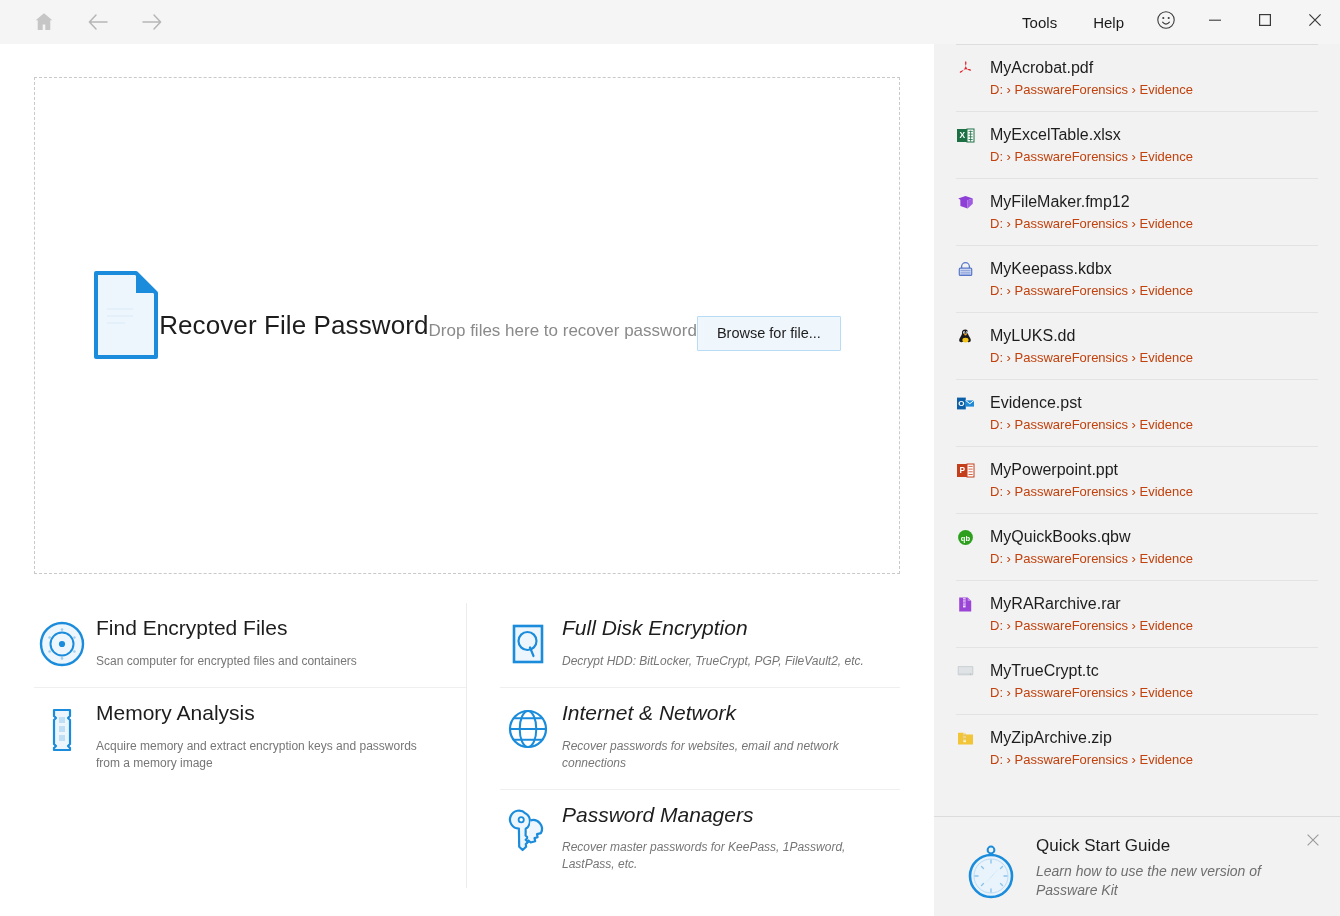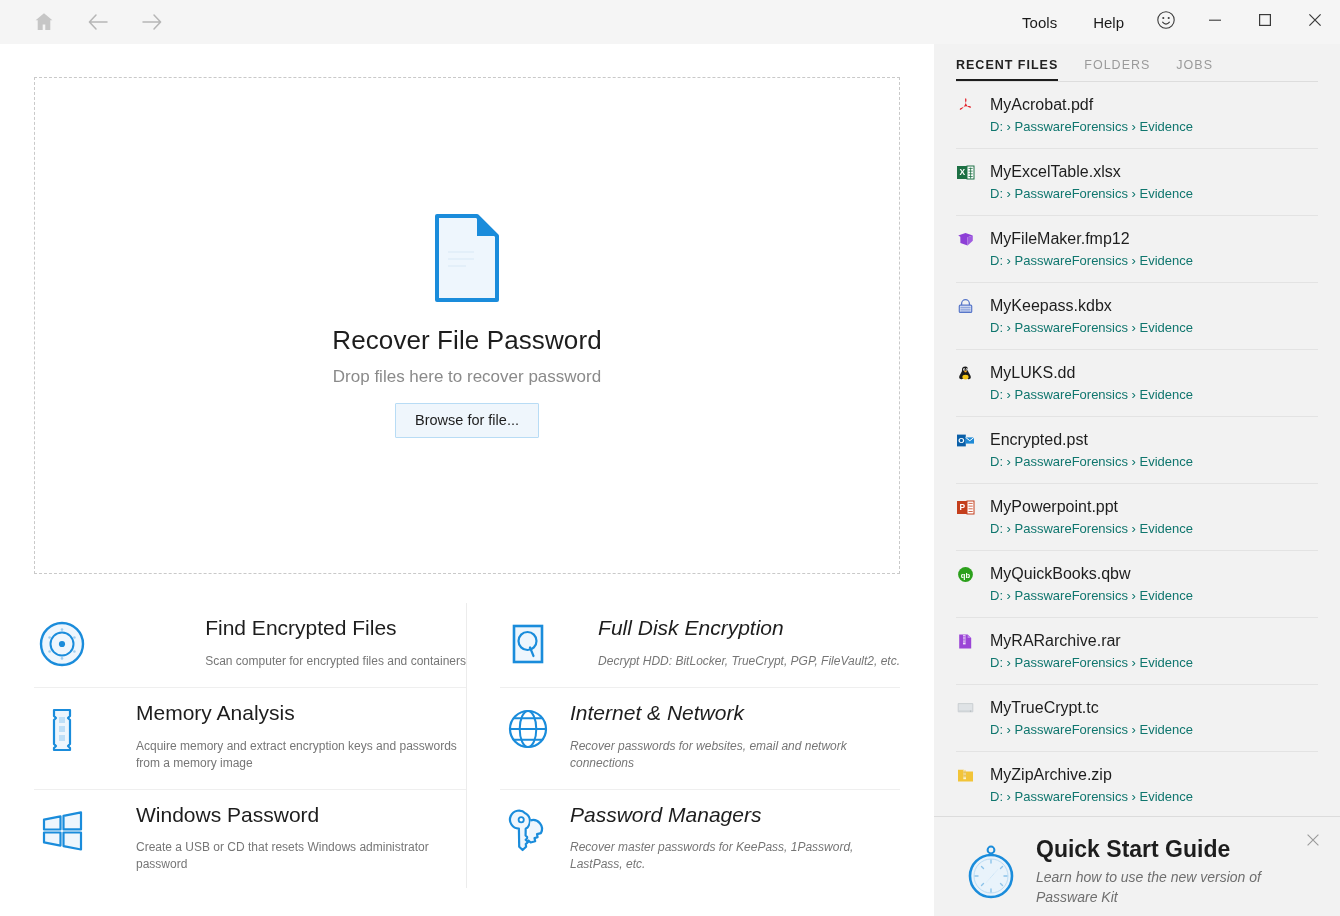--- a/index.html
+++ b/index.html
@@ -49,21 +49,21 @@
   
   .main {
     width: 934px; flex: 0 0 934px;
     background: #ffffff;
     position: relative;
     padding: 33px 34px 0 34px;
   }
   .dropzone {
     height: 497px;
     border: 1px dashed #c9c9c9;
-    display: flex; flex-direction: column;
+    display: flex; flex-direction: row;
     align-items: center; justify-content: center;
     cursor: pointer;
   }
   .doc-icon { margin-bottom: 18px; }
   .dz-title { font-size: 26px; color: #1d1d1d; font-weight: 400; letter-spacing: .1px; }
   .dz-sub { font-size: 17px; color: #8a8a8a; margin-top: 11px; }
   .browse-btn {
     margin-top: 16px;
     background: #eff6fc;
     border: 1px solid #b8dcf5;
@@ -83,21 +83,20 @@
     column-gap: 0;
   }
   .fcol { display: flex; flex-direction: column; }
   .fcol.right { padding-left: 33px; font-style: italic; }
   .vdiv { background: #ececec; width: 1px; height: 285px; align-self: start; }
   .feature {
     display: flex; align-items: flex-start;
     padding: 13px 0 17px 0;
     cursor: pointer;
     position: relative;
-    justify-content: space-between;
   }
   .feature + .feature { border-top: 1px solid #efefef; }
   .f-icon {
     width: 56px; flex: 0 0 56px;
     display: flex; align-items: flex-start; justify-content: center;
     padding-top: 4px;
   }
   .f-text { padding-left: 6px; }
   .f-title { font-size: 21px; color: #1d1d1d; font-weight: 400; line-height: 1.18; }
   .f-desc { font-size: 12px; color: #767676; line-height: 1.42; margin-top: 12px; max-width: 330px; }
@@ -137,36 +136,36 @@
     cursor: pointer;
   }
   .file-row + .file-row { border-top: 1px solid #e3e3e3; }
   .file-icon {
     width: 34px; flex: 0 0 34px;
     display: flex; align-items: flex-start; justify-content: flex-start;
     padding-top: 1px;
   }
   .file-meta { min-width: 0; }
   .file-name { font-size: 16px; color: #1d1d1d; line-height: 1.25; }
-  .file-path { font-size: 13px; color: #0f766e; margin-top: 4px; }
+  .file-path { font-size: 13px; color: #c2410c; margin-top: 4px; }
 
   
   .quickstart {
     flex: 0 0 auto;
     border-top: 1px solid #dcdcdc;
     background: #f2f2f2;
     padding: 20px 22px 16px 26px;
     display: flex; align-items: flex-start;
     position: relative;
     cursor: pointer;
     height: 100px;
   }
   .qs-icon { width: 72px; flex: 0 0 72px; padding-top: 4px; }
   .qs-text { padding-left: 4px; }
-  .qs-title { font-size: 23px; color: #1d1d1d; font-weight: 700; line-height: 1.1; }
+  .qs-title { font-size: 17px; color: #1d1d1d; font-weight: 400; line-height: 1.1; }
   .qs-sub { font-size: 14px; color: #6f6f6f; margin-top: 6px; line-height: 1.38; max-width: 250px; font-style: italic; }
   .qs-close {
     position: absolute; top: 14px; right: 16px;
     width: 22px; height: 22px;
     display: flex; align-items: center; justify-content: center;
     cursor: pointer;
   }
 </style>
 </head>
 <body>
@@ -288,34 +287,20 @@
                 <rect x="21" y="21" width="6" height="6" fill="#bfdff7"></rect>
                 <rect x="21" y="30" width="6" height="6" fill="#bfdff7"></rect>
               </svg>
             </div>
             <div class="f-text">
               <div class="f-title">Memory Analysis</div>
               <div class="f-desc">Acquire memory and extract encryption keys and passwords from a memory image</div>
             </div>
           </div>
 
-          <div class="feature">
-            <div class="f-icon">
-              <svg width="48" height="48" viewBox="0 0 48 48">
-                <path d="M6 12.6 22.5 9.4v13.1H6z" fill="#eef6fd" stroke="#1a8cdb" stroke-width="2.2" stroke-linejoin="round"></path>
-                <path d="M25.5 8.8 43 5.4v17H25.5z" fill="#eef6fd" stroke="#1a8cdb" stroke-width="2.2" stroke-linejoin="round"></path>
-                <path d="M6 25.5h16.5v13.1L6 35.4z" fill="#eef6fd" stroke="#1a8cdb" stroke-width="2.2" stroke-linejoin="round"></path>
-                <path d="M25.5 25.5H43v17l-17.5-3.4z" fill="#eef6fd" stroke="#1a8cdb" stroke-width="2.2" stroke-linejoin="round"></path>
-              </svg>
-            </div>
-            <div class="f-text">
-              <div class="f-title">Windows Password</div>
-              <div class="f-desc">Create a USB or CD that resets Windows administrator password</div>
-            </div>
-          </div>
 
         </div>
 
         <div class="vdiv"></div>
 
         <div class="fcol right">
 
           <div class="feature">
             <div class="f-icon">
               <svg width="48" height="48" viewBox="0 0 48 48">
@@ -357,25 +342,20 @@
               <div class="f-desc">Recover master passwords for KeePass, 1Password, LastPass, etc.</div>
             </div>
           </div>
 
         </div>
       </div>
     </div>
 
     <div class="sidebar">
 
-      <div class="tabs">
-        <div class="tab active">RECENT FILES</div>
-        <div class="tab">FOLDERS</div>
-        <div class="tab">JOBS</div>
-      </div>
       <div class="tabs-underline"></div>
 
       <div class="file-list">
 
         <div class="file-row">
           <div class="file-icon">
             <svg width="19" height="19" viewBox="0 0 19 19">
                 <path d="M9.5 2.2c1.1 0 1.2 1.9.6 3.8-.6 2-2 4.6-3.3 6-1.2 1.4-2.6 2.2-3 1.6-.5-.7 1-1.8 3.5-2.6 2.4-.8 5.5-1.3 6.9-.8 1.3.5 1 1.4.2 1.5-1.1.1-2.8-1.2-3.8-3C9.5 6.8 8.9 4.6 9.1 3.2c.1-.7.3-1 .4-1z" fill="#e2222a"></path>
               </svg>
           </div>
@@ -448,21 +428,21 @@
         <div class="file-row">
           <div class="file-icon">
             <svg width="19" height="19" viewBox="0 0 19 19">
               <rect x="1" y="3.6" width="8.8" height="11.8" fill="#0a5fa8"></rect>
               <text x="5.3" y="12.2" font-family="Liberation Sans, sans-serif" font-size="8" font-weight="700" fill="#ffffff" text-anchor="middle">O</text>
               <rect x="9.6" y="6.4" width="8.4" height="6.2" fill="#1f8ad6"></rect>
               <path d="M9.6 6.4l4.2 3.3 4.2-3.3" fill="none" stroke="#ffffff" stroke-width="1"></path>
             </svg>
           </div>
           <div class="file-meta">
-            <div class="file-name">Encrypted.pst</div>
+            <div class="file-name">Evidence.pst</div>
             <div class="file-path">D: › PasswareForensics › Evidence</div>
           </div>
         </div>
 
         <div class="file-row">
           <div class="file-icon">
             <svg width="19" height="19" viewBox="0 0 19 19">
               <rect x="1" y="3" width="11" height="13" fill="#c43e1c"></rect>
               <rect x="11" y="3" width="7" height="13" fill="#ffffff" stroke="#c43e1c" stroke-width="1"></rect>
               <path d="M12.5 5.4h4.2M12.5 8.1h4.2M12.5 10.8h4.2M12.5 13.5h4.2" stroke="#c43e1c" stroke-width=".8"></path>

